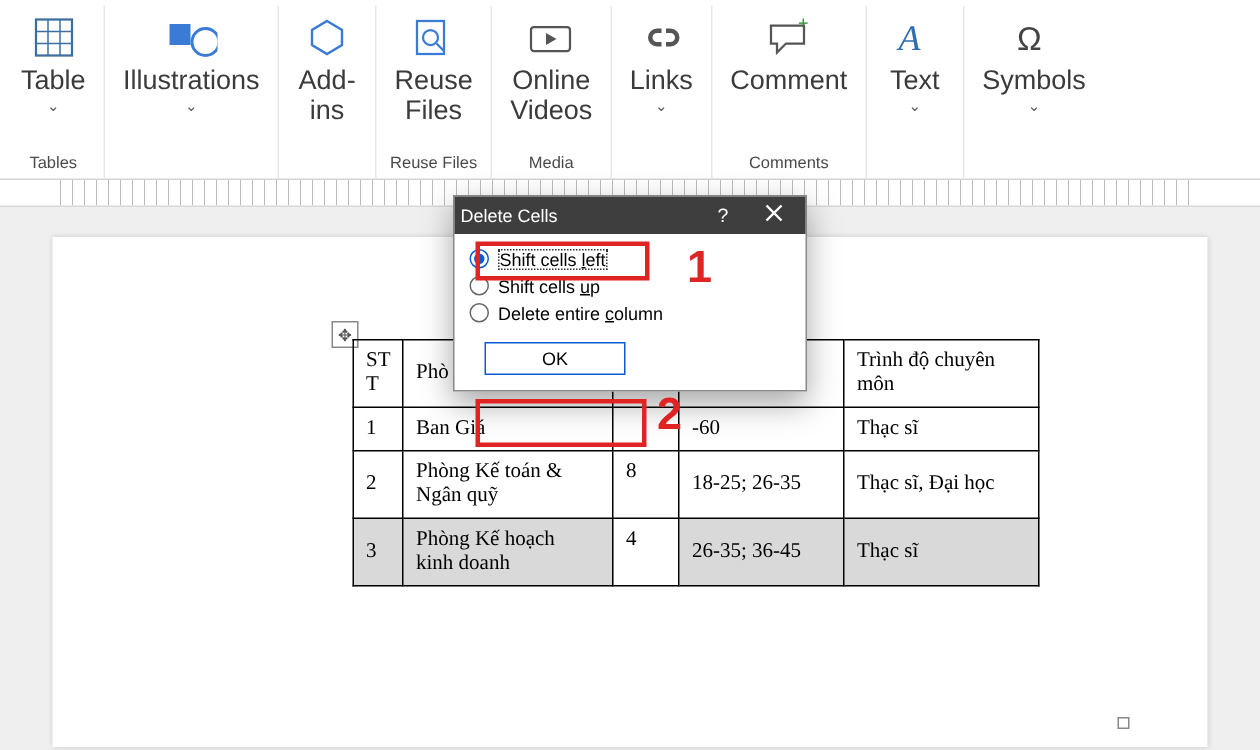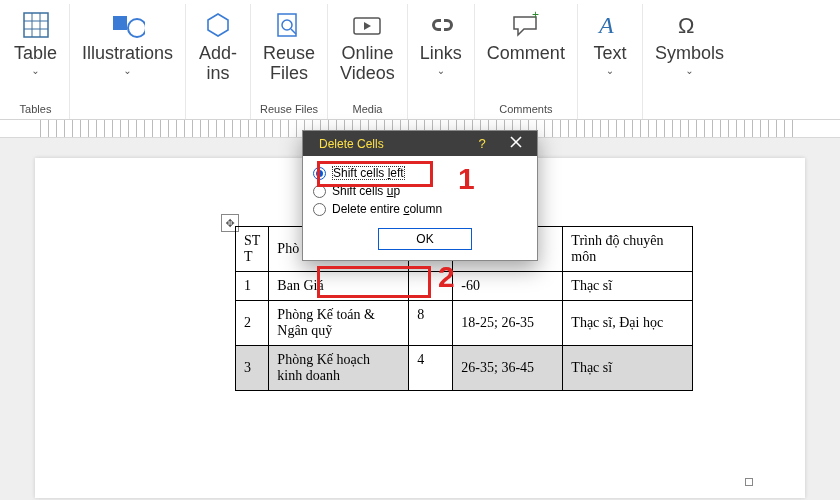--- a/index.html
+++ b/index.html
@@ -140,39 +140,39 @@
     top: 130px;
     width: 236px;
     background: #fff;
     border: 1px solid #888;
     box-shadow: 0 8px 20px rgba(0,0,0,.35);
     z-index: 10;
     font-size: 12px;
   }
   .dlg-title {
     background: #3e3e3e;
-    color: #fde047;
+    color: #ffffff;
     display: flex;
     align-items: center;
-    padding: 5px 4px 5px 16px;
+    padding: 5px 4px 5px 4px;
     font-size: 12px;
   }
   .dlg-title .ttext { flex:1; }
   .dlg-title .tbtn {
     width: 34px;
     text-align: center;
     font-size: 13px;
     cursor: pointer;
   }
   .dlg-body {
     padding: 8px 10px 10px 10px;
   }
   .opt {
     display: flex;
-    align-items: flex-end;
+    align-items: flex-start;
     gap: 6px;
     padding: 2px 0;
     cursor: pointer;
   }
   .radio {
     width: 13px; height: 13px;
     border: 1px solid #666;
     border-radius: 50%;
     display:flex;align-items:center;justify-content:center;
   }
@@ -180,21 +180,20 @@
   .radio.sel::after {
     content:"";
     width:7px;height:7px;border-radius:50%;background:#0a5bd3;
   }
   .opt-label u { text-decoration: underline; }
   .dlg-btns {
     display:flex;
     gap: 10px;
     margin-top: 10px;
     padding-left: 10px;
-    justify-content: center;
   }
   .dlg-btn {
     padding: 3px 0;
     width: 94px;
     text-align:center;
     border: 1px solid #b5b5b5;
     background:#fff;
     cursor:pointer;
     font-size: 12px;
   }

